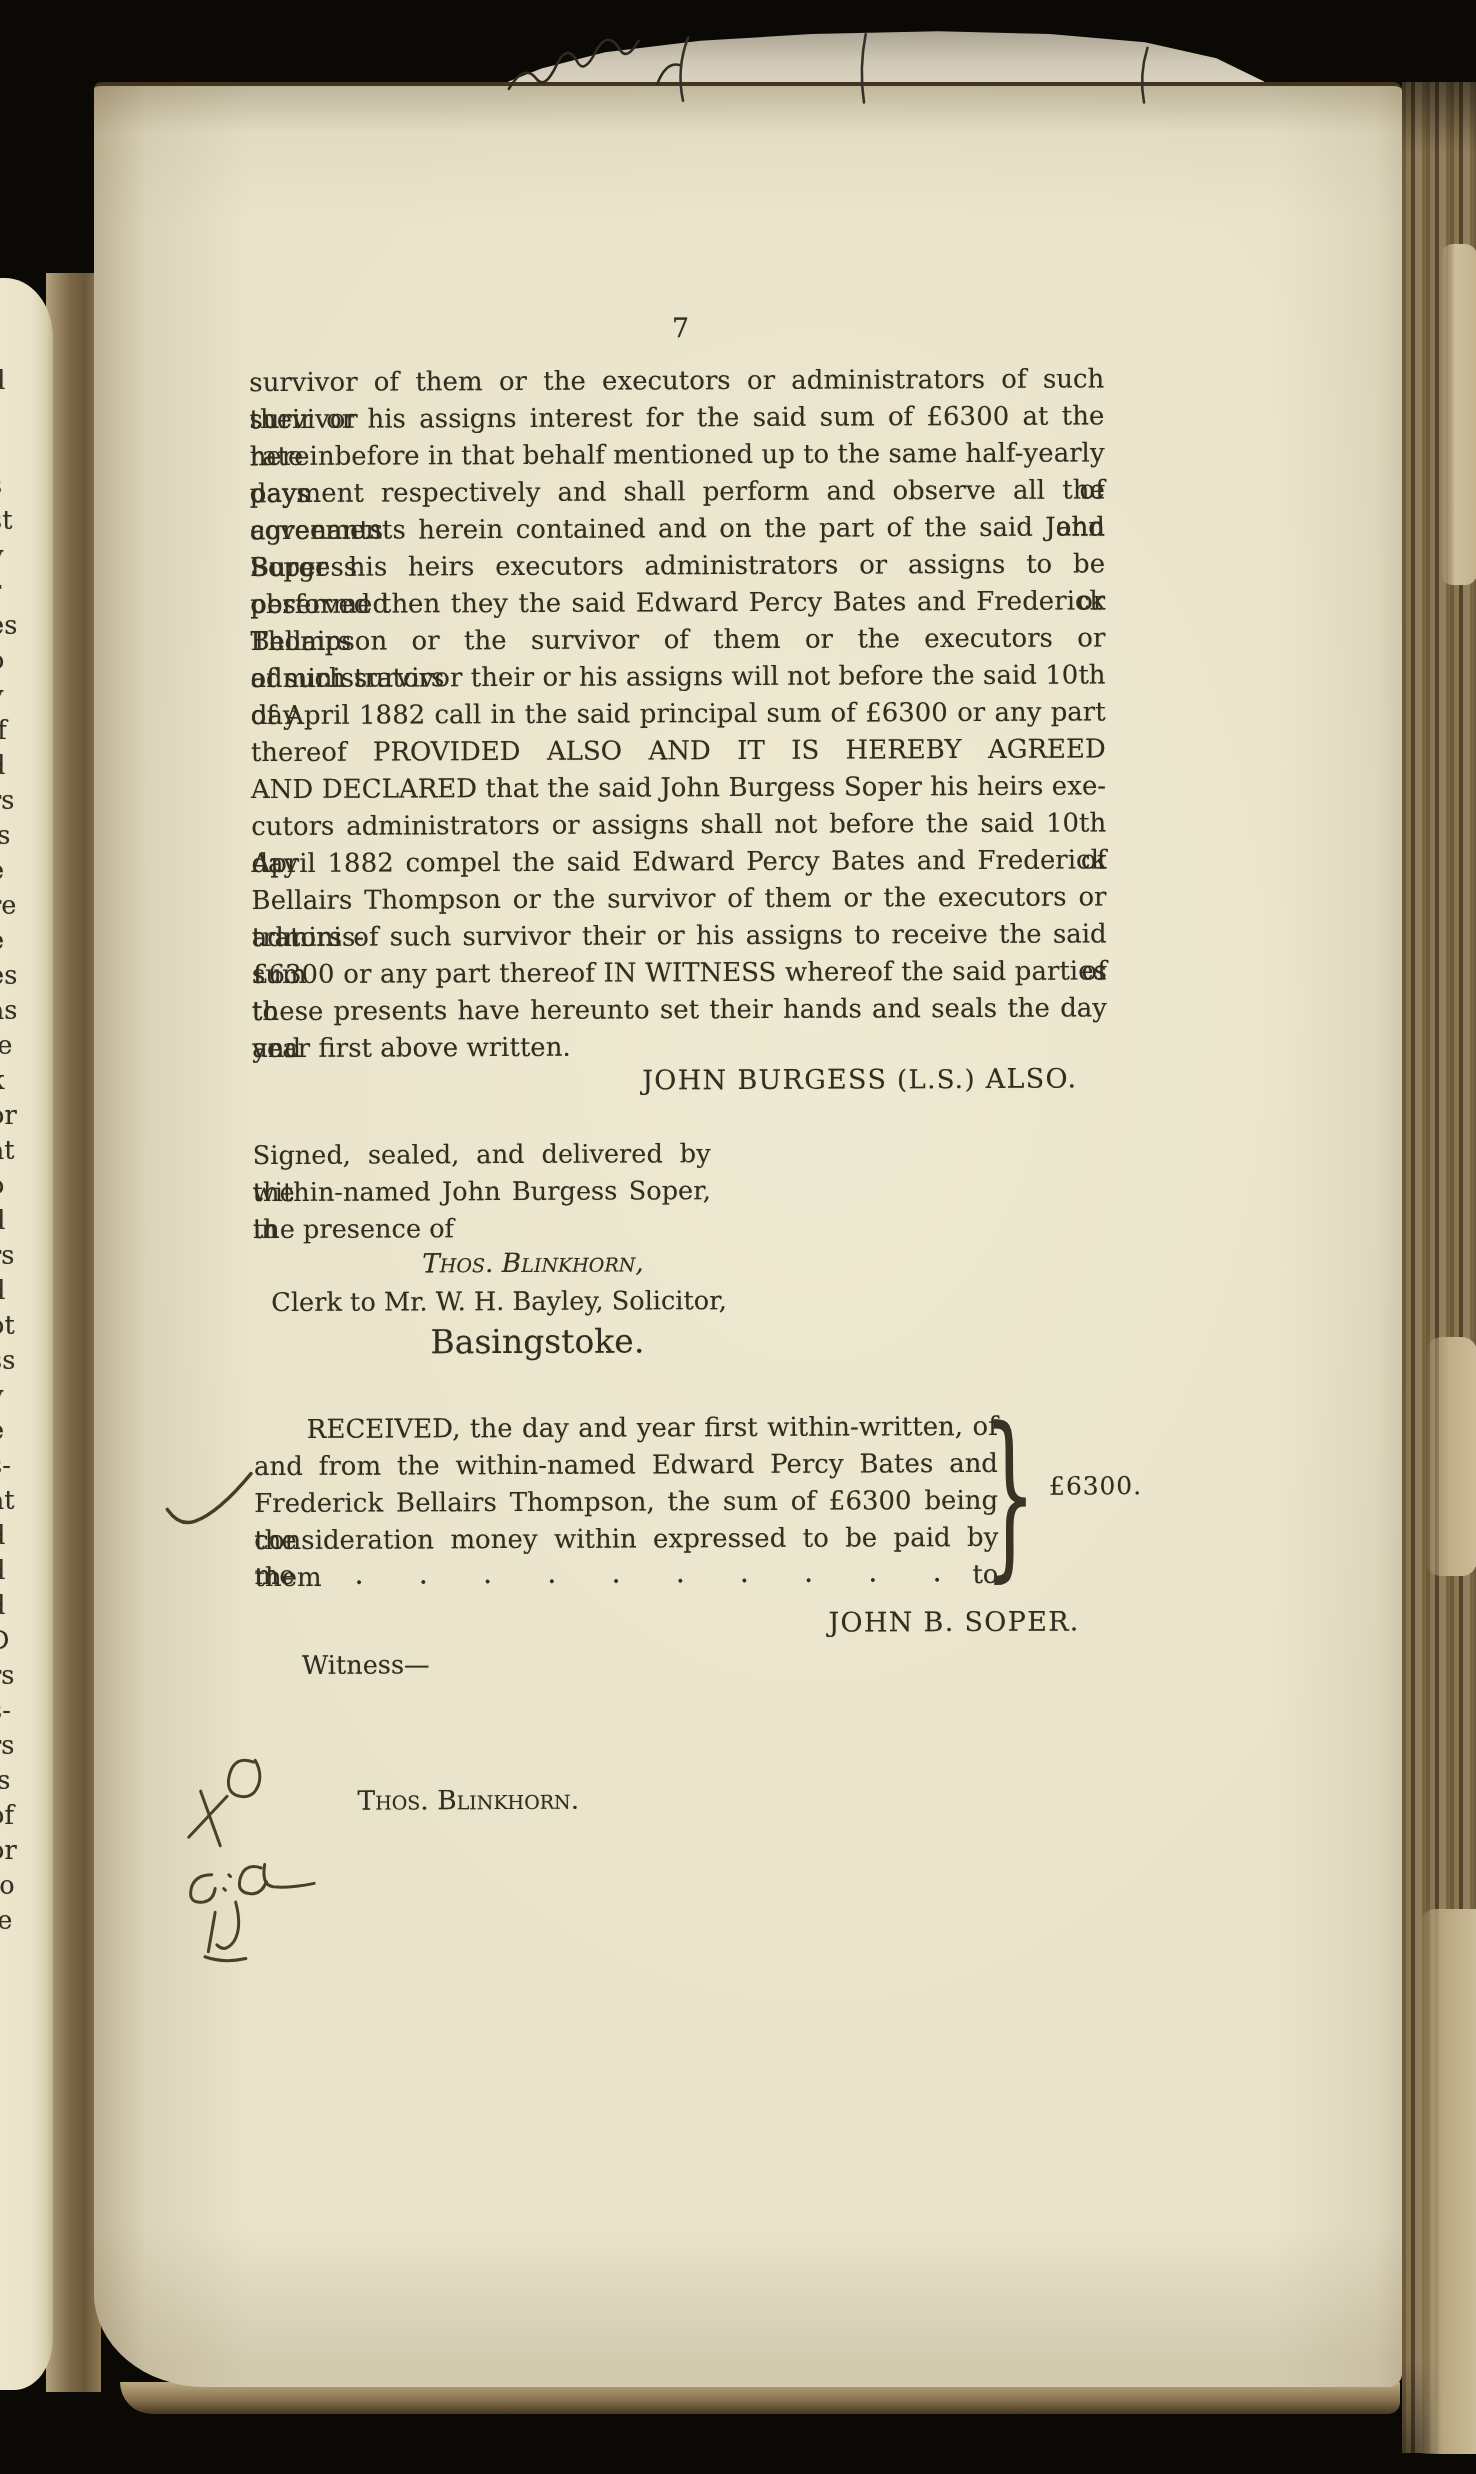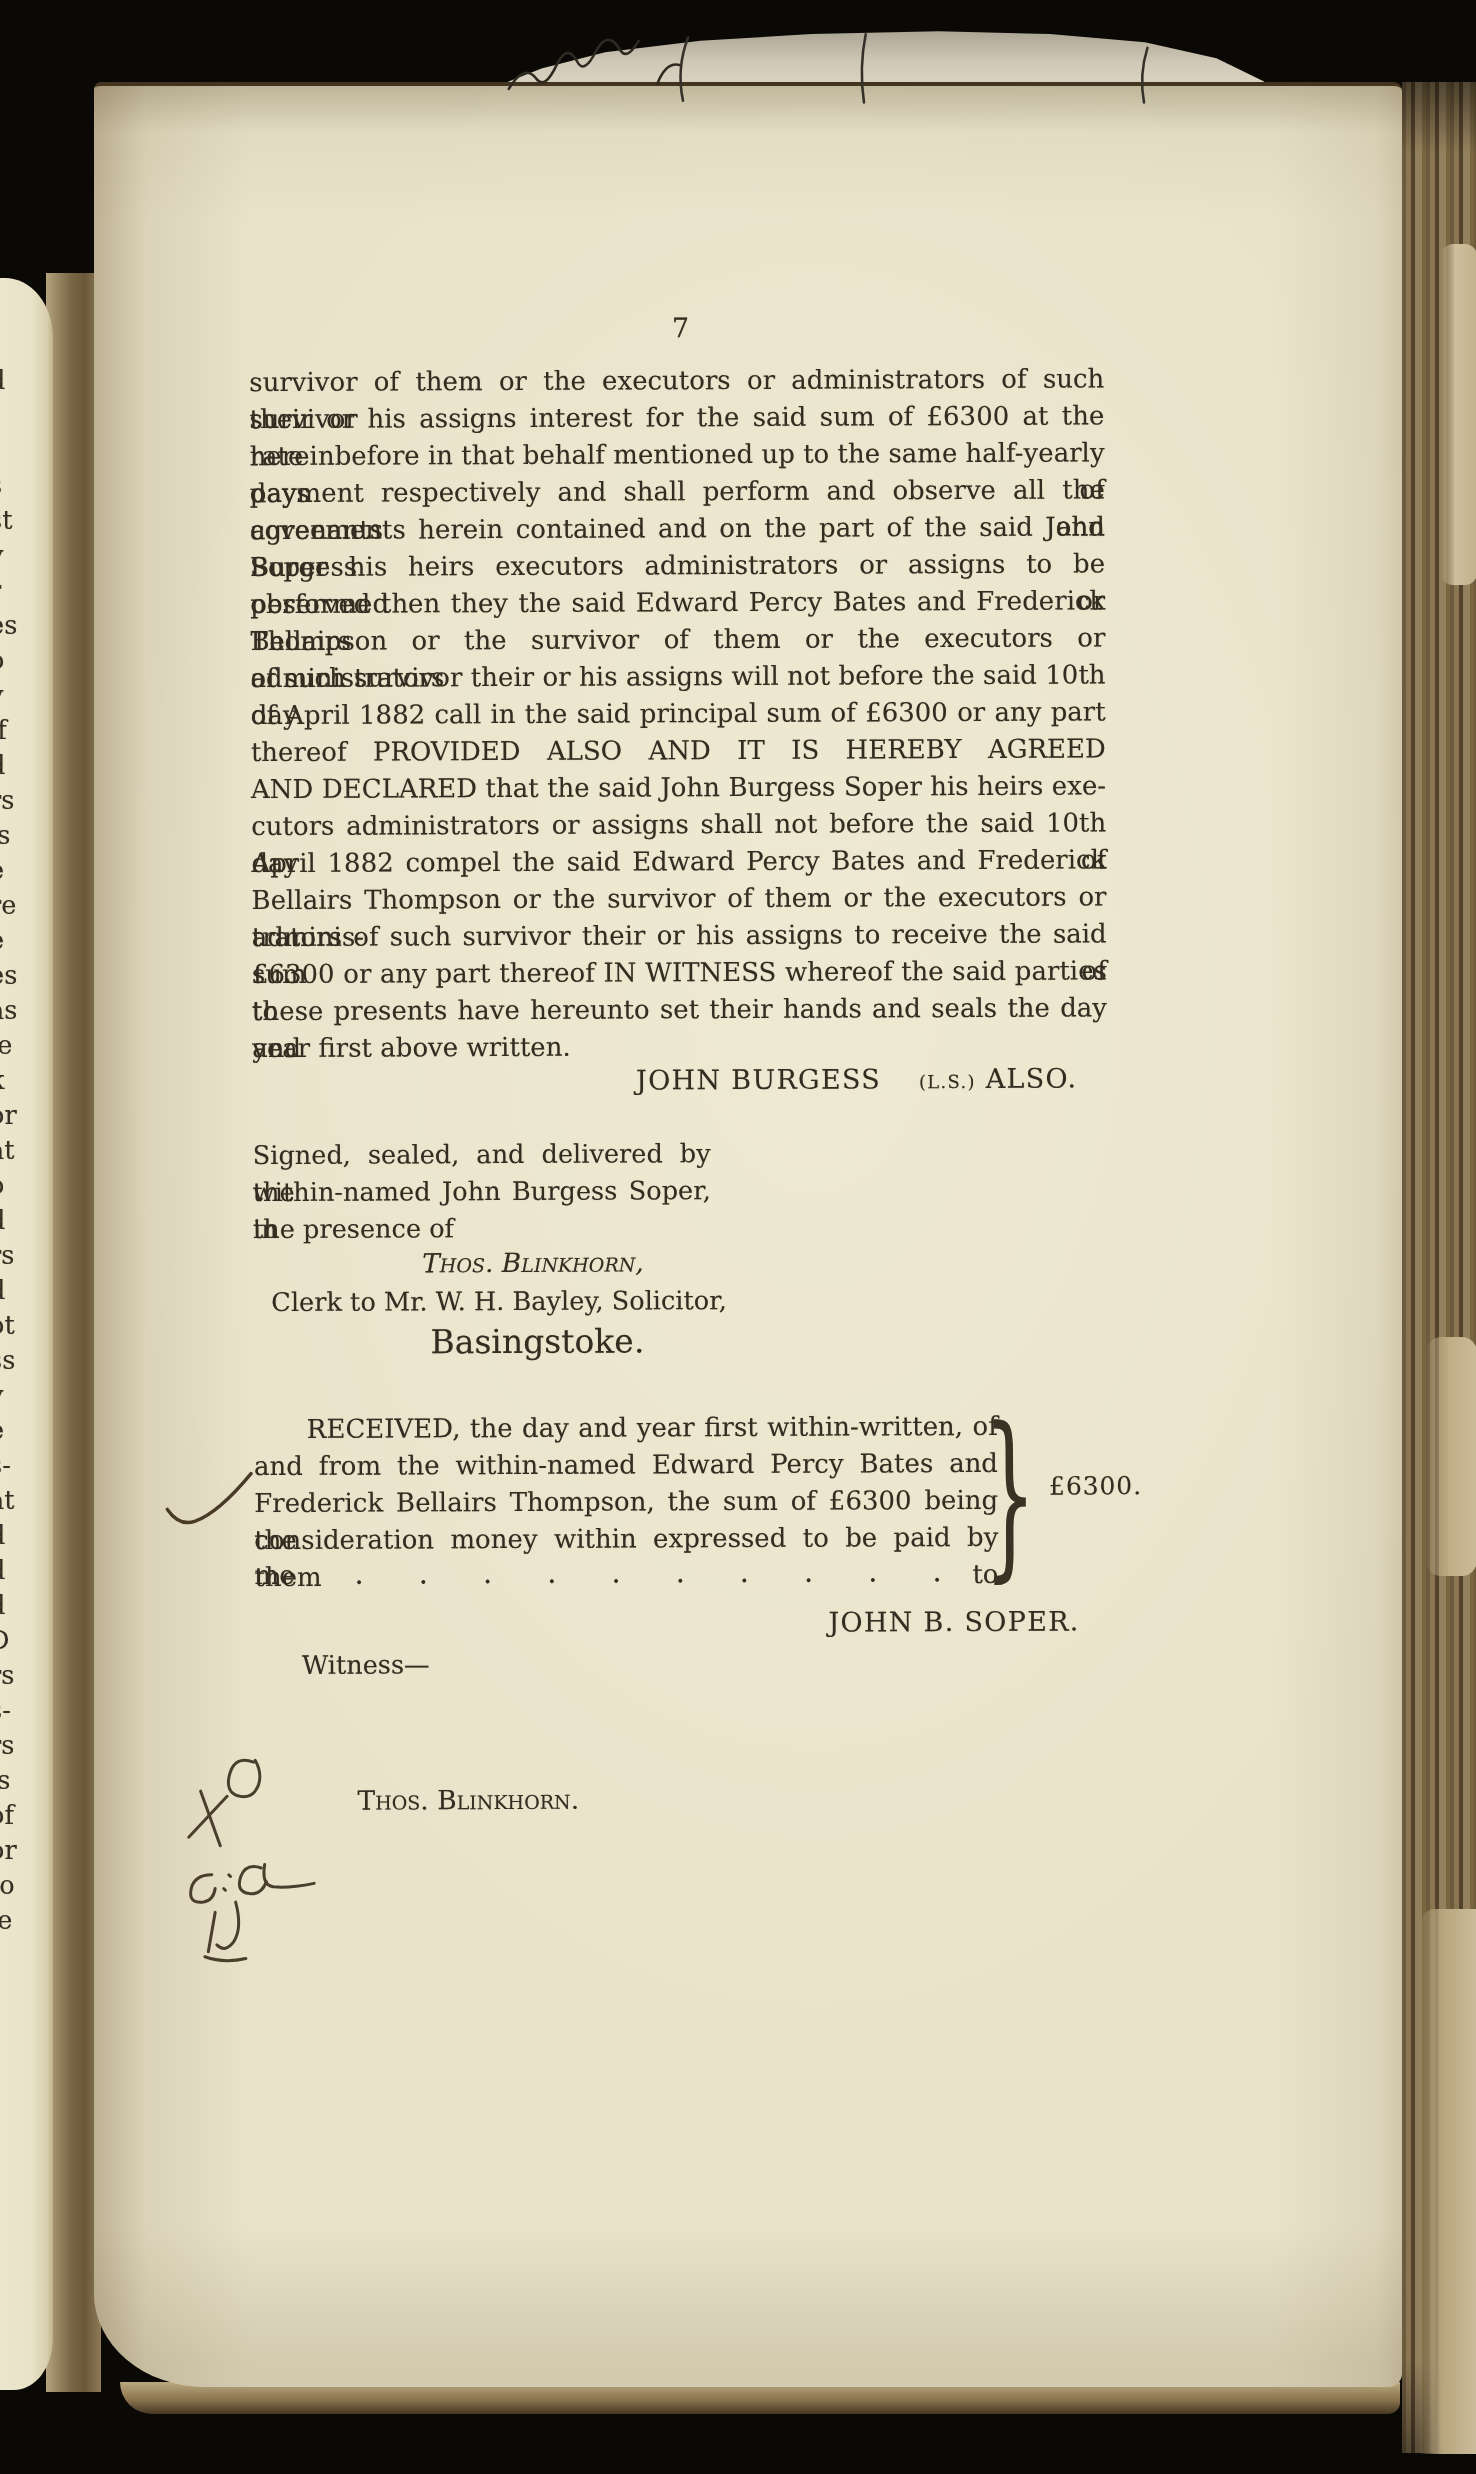--- a/index.html
+++ b/index.html
@@ -87,21 +87,21 @@
   .print-layer{
     position:absolute;left:0;top:0;width:1477px;height:2475px;z-index:7;
     color:#332c20;transform:rotate(-0.25deg);
     text-shadow:0 0 0.9px rgba(51,44,32,.35);
   }
   .page-number{position:absolute;left:657px;top:312px;width:55px;text-align:center;font-size:27px;}
   .body-lines{position:absolute;left:253px;top:362px;width:855px;font-size:26px;line-height:37px;}
   .body-lines div{height:37px;text-align:justify;text-align-last:justify;white-space:normal;}
   .body-lines div:last-child{text-align-last:left;}
   .sig1{position:absolute;right:399px;top:1064px;font-size:27px;letter-spacing:1.3px;white-space:nowrap;}
-  .sig1 .seal{font-size:18px;margin-left:28px;}
+  .sig1 .seal{font-size:26px;}
   .attest-lines{position:absolute;left:253px;top:1135px;width:458px;font-size:25.6px;line-height:37px;}
   .attest-lines div{height:37px;text-align:justify;text-align-last:justify;}
   .attest-lines div:last-child{text-align-last:left;}
   .smallcaps{font-variant:small-caps;}
   .attest-name{position:absolute;left:422px;top:1246px;font-size:26.5px;font-style:italic;}
   .attest-title{position:absolute;left:271px;top:1285px;font-size:25.6px;}
   .attest-town{position:absolute;left:430px;top:1321px;font-size:33px;}
   .receipt-lines{position:absolute;left:253px;top:1409px;width:744px;font-size:26px;line-height:37px;}
   .receipt-lines div{height:37px;text-align:justify;text-align-last:justify;}
   .receipt-lines div:first-child{text-indent:53px;}

